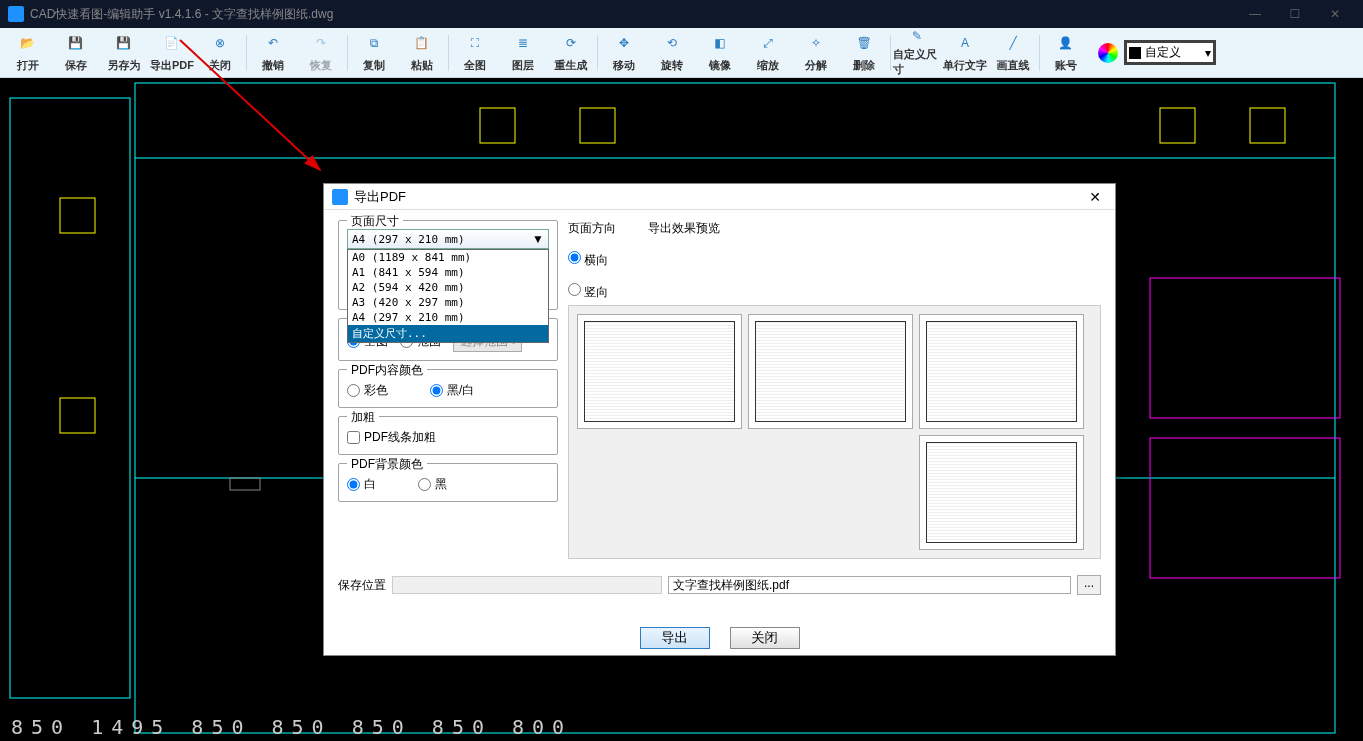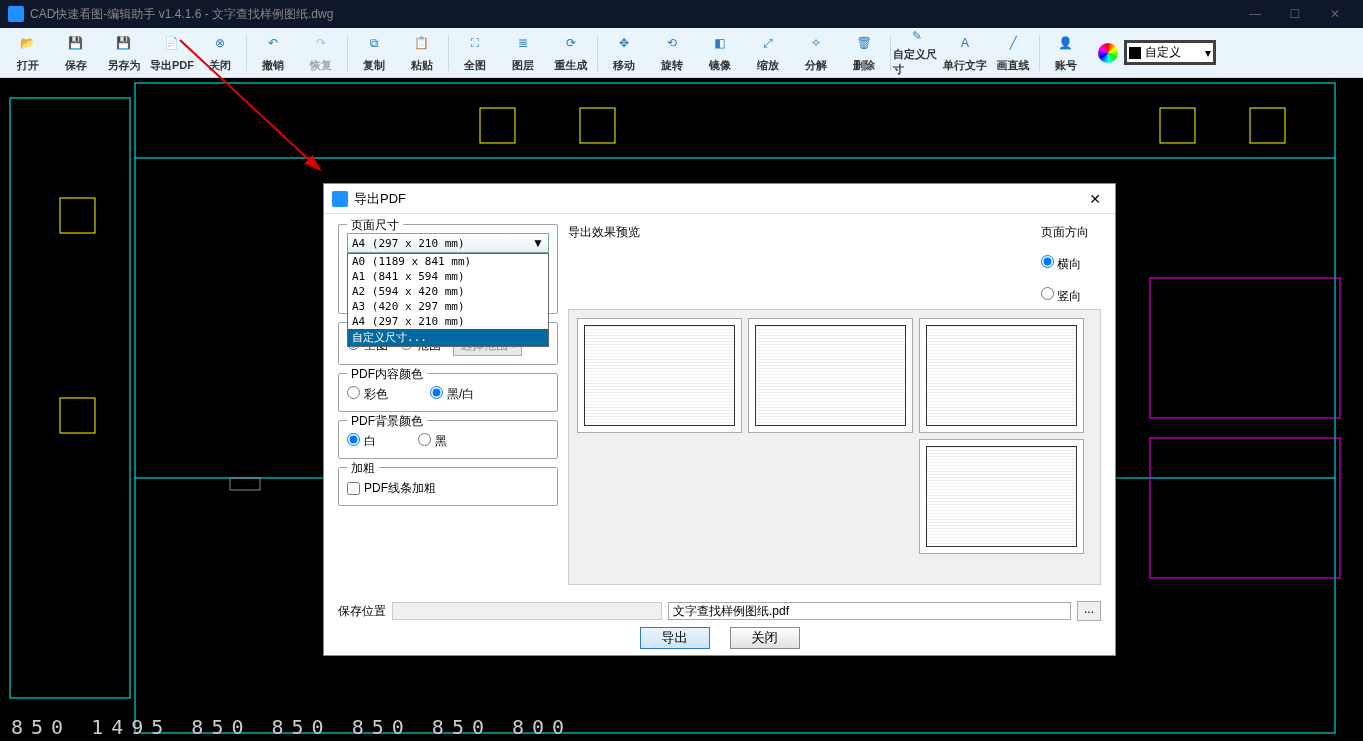--- a/index.html
+++ b/index.html
@@ -33,21 +33,21 @@
 .dlg-title { height: 30px; display: flex; align-items: center; padding: 0 8px; border-bottom: 1px solid #e0e0e0; }
 .dlg-title .icon { width: 16px; height: 16px; background: #1e90ff; border-radius: 2px; margin-right: 6px; }
 .dlg-title .txt { flex: 1; font-size: 13px; }
 .dlg-title .close { width: 24px; text-align: center; cursor: pointer; font-size: 14px; }
 .dlg-body { flex: 1; display: flex; padding: 10px 14px; gap: 10px; }
 .dlg-left { width: 220px; }
 .dlg-right { flex: 1; display: flex; flex-direction: column; }
 .group { border: 1px solid #a3a3a3; border-radius: 2px; padding: 8px; margin-bottom: 8px; position: relative; }
 .group-title { position: absolute; top: -8px; left: 8px; background: #fff; padding: 0 4px; font-size: 12px; }
 .radio-row { display: flex; align-items: center; gap: 12px; margin-top: 4px; }
-.radio-row label { display: flex; align-items: flex-start; gap: 4px; cursor: pointer; }
+.radio-row label { display: flex; align-items: center; gap: 4px; cursor: pointer; }
 .sel-btn { background: #e8e8e8; border: 1px solid #aaa; padding: 1px 6px; cursor: pointer; color: #888; }
 
 
 .dropdown { position: relative; }
 .dd-sel { border: 1px solid #7a9; background: linear-gradient(#fff,#e8f0f8); padding: 2px 4px; display: flex; justify-content: space-between; align-items: center; cursor: pointer; }
 .dd-list { position: absolute; top: 20px; left: 0; right: 0; background: #fff; border: 1px solid #666; z-index: 10; }
 .dd-item { padding: 1px 4px; font-family: monospace; font-size: 11px; cursor: pointer; }
 .dd-item.sel { background: #0369a1; color: #fff; }
 
 
@@ -60,21 +60,21 @@
 .page-thumb .inner { width: 100%; height: 100%; border: 1px solid #333; background: repeating-linear-gradient(0deg,#fff,#fff 2px,#eee 2px,#eee 3px); position: relative; }
 .page-thumb.offset { margin-left: 342px; }
 
 
 .dlg-bottom { padding: 6px 14px; display: flex; flex-direction: column; gap: 6px; }
 .save-row { display: flex; align-items: center; gap: 6px; }
 .save-row .path { flex: 0 0 270px; height: 18px; background: #f0f0f0; border: 1px solid #ccc; }
 .save-row input { flex: 1; border: 1px solid #aaa; padding: 1px 4px; font-size: 12px; }
 .save-row .browse { width: 24px; height: 20px; border: 1px solid #aaa; background: #f0f0f0; text-align: center; cursor: pointer; }
 .btn-row { display: flex; justify-content: center; gap: 20px; }
-.btn { width: 70px; height: 22px; border: 1px solid #888; background: linear-gradient(#fff,#e0e0e0); cursor: pointer; }
+.btn { width: 70px; height: 22px; border: 1px solid #888; background: linear-gradient(#fff,#e0e0e0); cursor: pointer; margin-top: 26px; }
 .btn.primary { border: 1px solid #2b7cc0; background: linear-gradient(#eaf4ff,#cde4f7); }
 .ruler-nums { position: absolute; bottom: 2px; left: 0; right: 11px; color: #ccc; font-family: monospace; font-size: 20px; letter-spacing: 8px; white-space: nowrap; overflow: hidden; margin-left: 11px; }
 </style>
 </head>
 <body>
 
 <div class="titlebar">
   <div class="app-icon"></div>
   <div class="title">CAD快速看图-编辑助手 v1.4.1.6 - 文字查找样例图纸.dwg</div>
   <div class="win-btn">—</div>
@@ -271,52 +271,52 @@
               <span>彩色</span>
             </label>
           <label style="margin-left:30px">
               <input type="radio" checked="" style=""> 
               <span>黑/白</span>
             </label>
         </div>
       </div>
 
       <div class="group">
+        <div class="group-title">加粗</div>
+        <label style="display:flex;align-items:center;gap:4px;margin-top:4px">
+            <input type="checkbox" style=""> 
+            <span>PDF线条加粗</span>
+          </label>
+      </div>
+
+      <div class="group">
         <div class="group-title">PDF背景颜色</div>
         <div class="radio-row">
           <label>
               <input type="radio" checked="" style=""> 
               <span>白</span>
             </label>
           <label style="margin-left:30px">
               <input type="radio" style=""> 
               <span>黑</span>
             </label>
         </div>
       </div>
-
-      <div class="group">
-        <div class="group-title">加粗</div>
-        <label style="display:flex;align-items:center;gap:4px;margin-top:4px">
-            <input type="checkbox" style=""> 
-            <span>PDF线条加粗</span>
-          </label>
-      </div>
     </div>
     <div class="dlg-right">
       <div class="preview-head">
-        <div style="flex:1">
-          <div style="margin-bottom:10px">导出效果预览</div>
-        </div>
         <div style="width:60px">
           <div style="margin-bottom:10px">页面方向</div>
           <div class="orient">
             <label><input type="radio" checked="" style=""> <span>横向</span></label>
             <label><input type="radio" style=""> <span>竖向</span></label>
           </div>
+        </div>
+        <div style="flex:1">
+          <div style="margin-bottom:10px">导出效果预览</div>
         </div>
       </div>
       <div class="preview-area">
         <div class="page-thumb">
             <div class="inner"></div>
           </div>
         <div class="page-thumb">
             <div class="inner"></div>
           </div>
         <div class="page-thumb">

